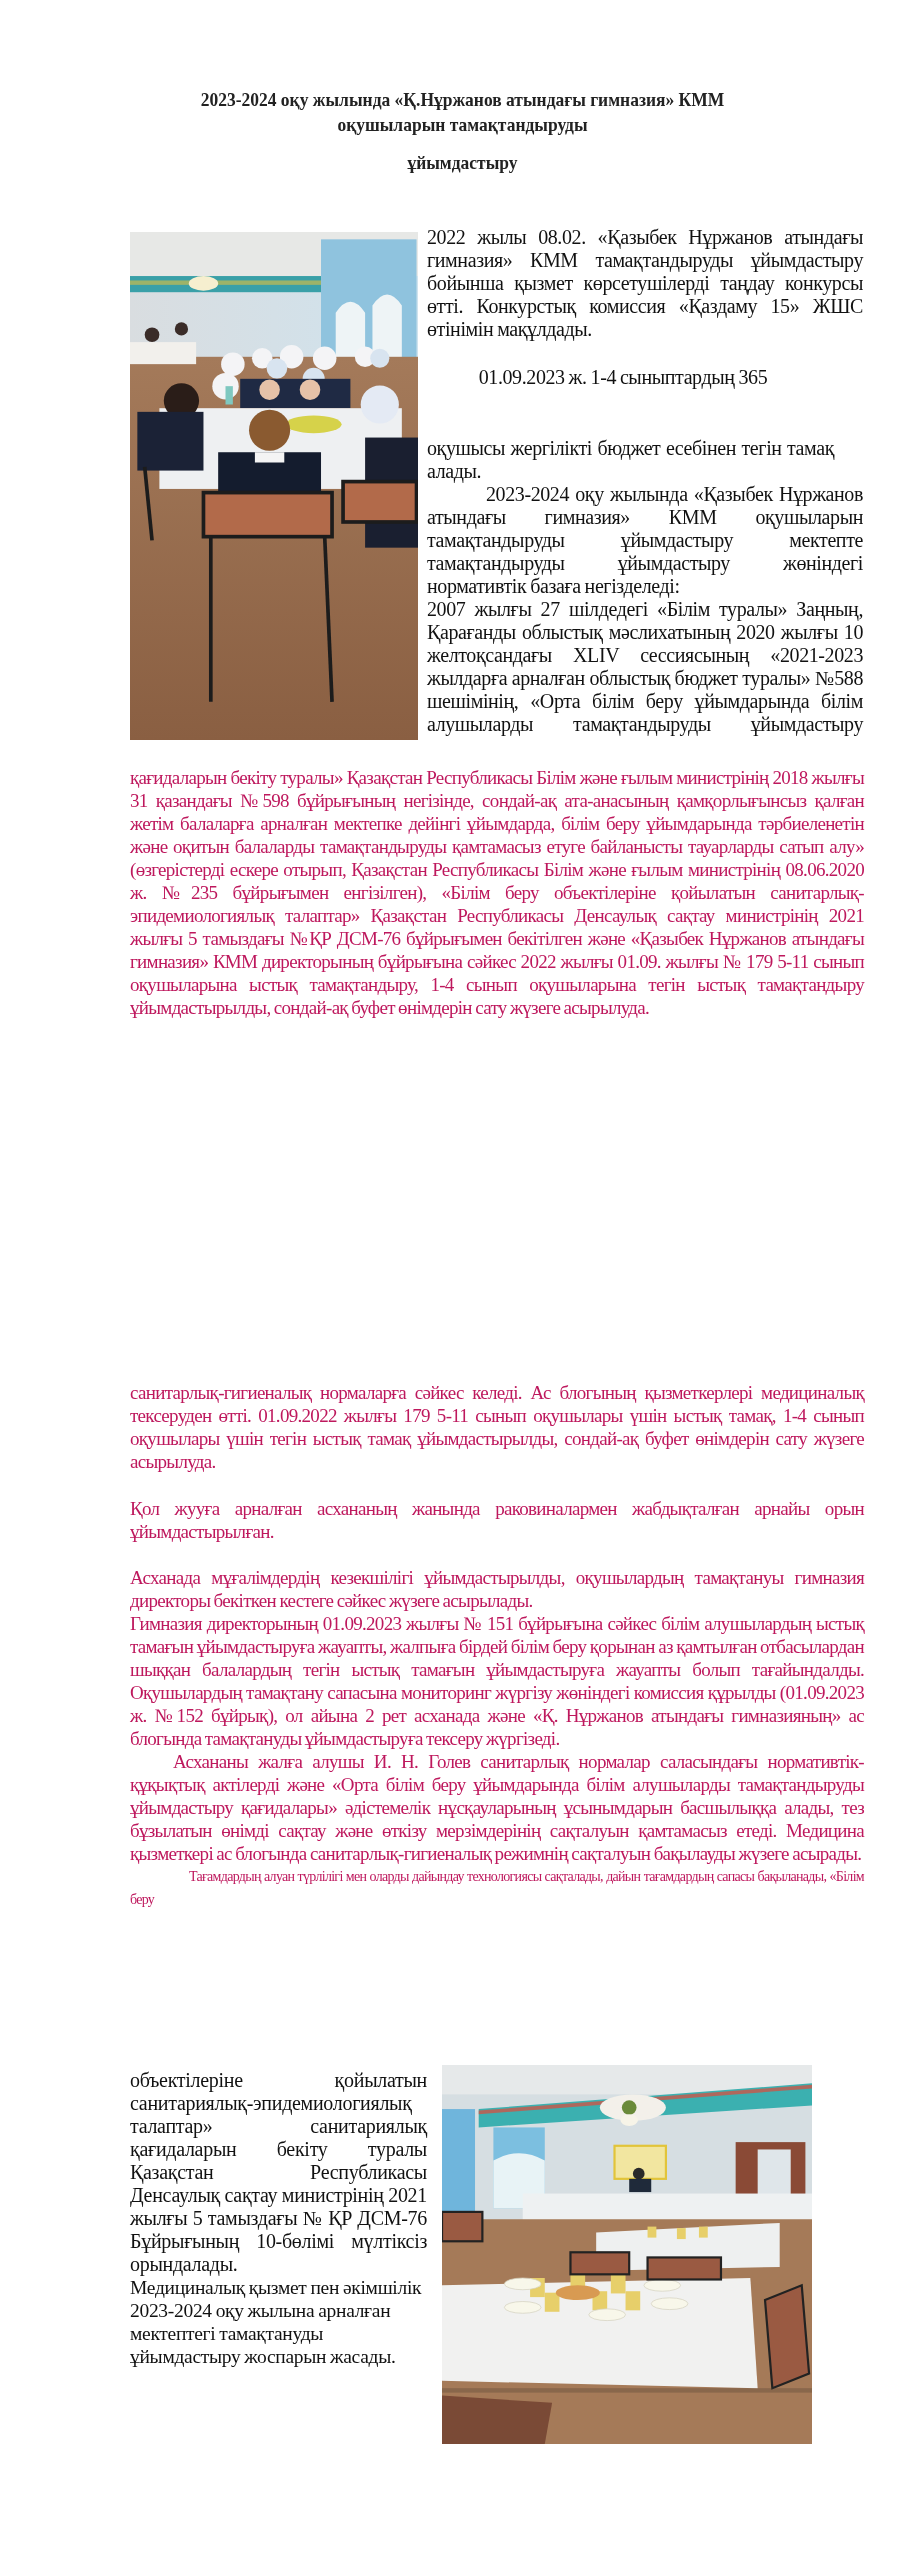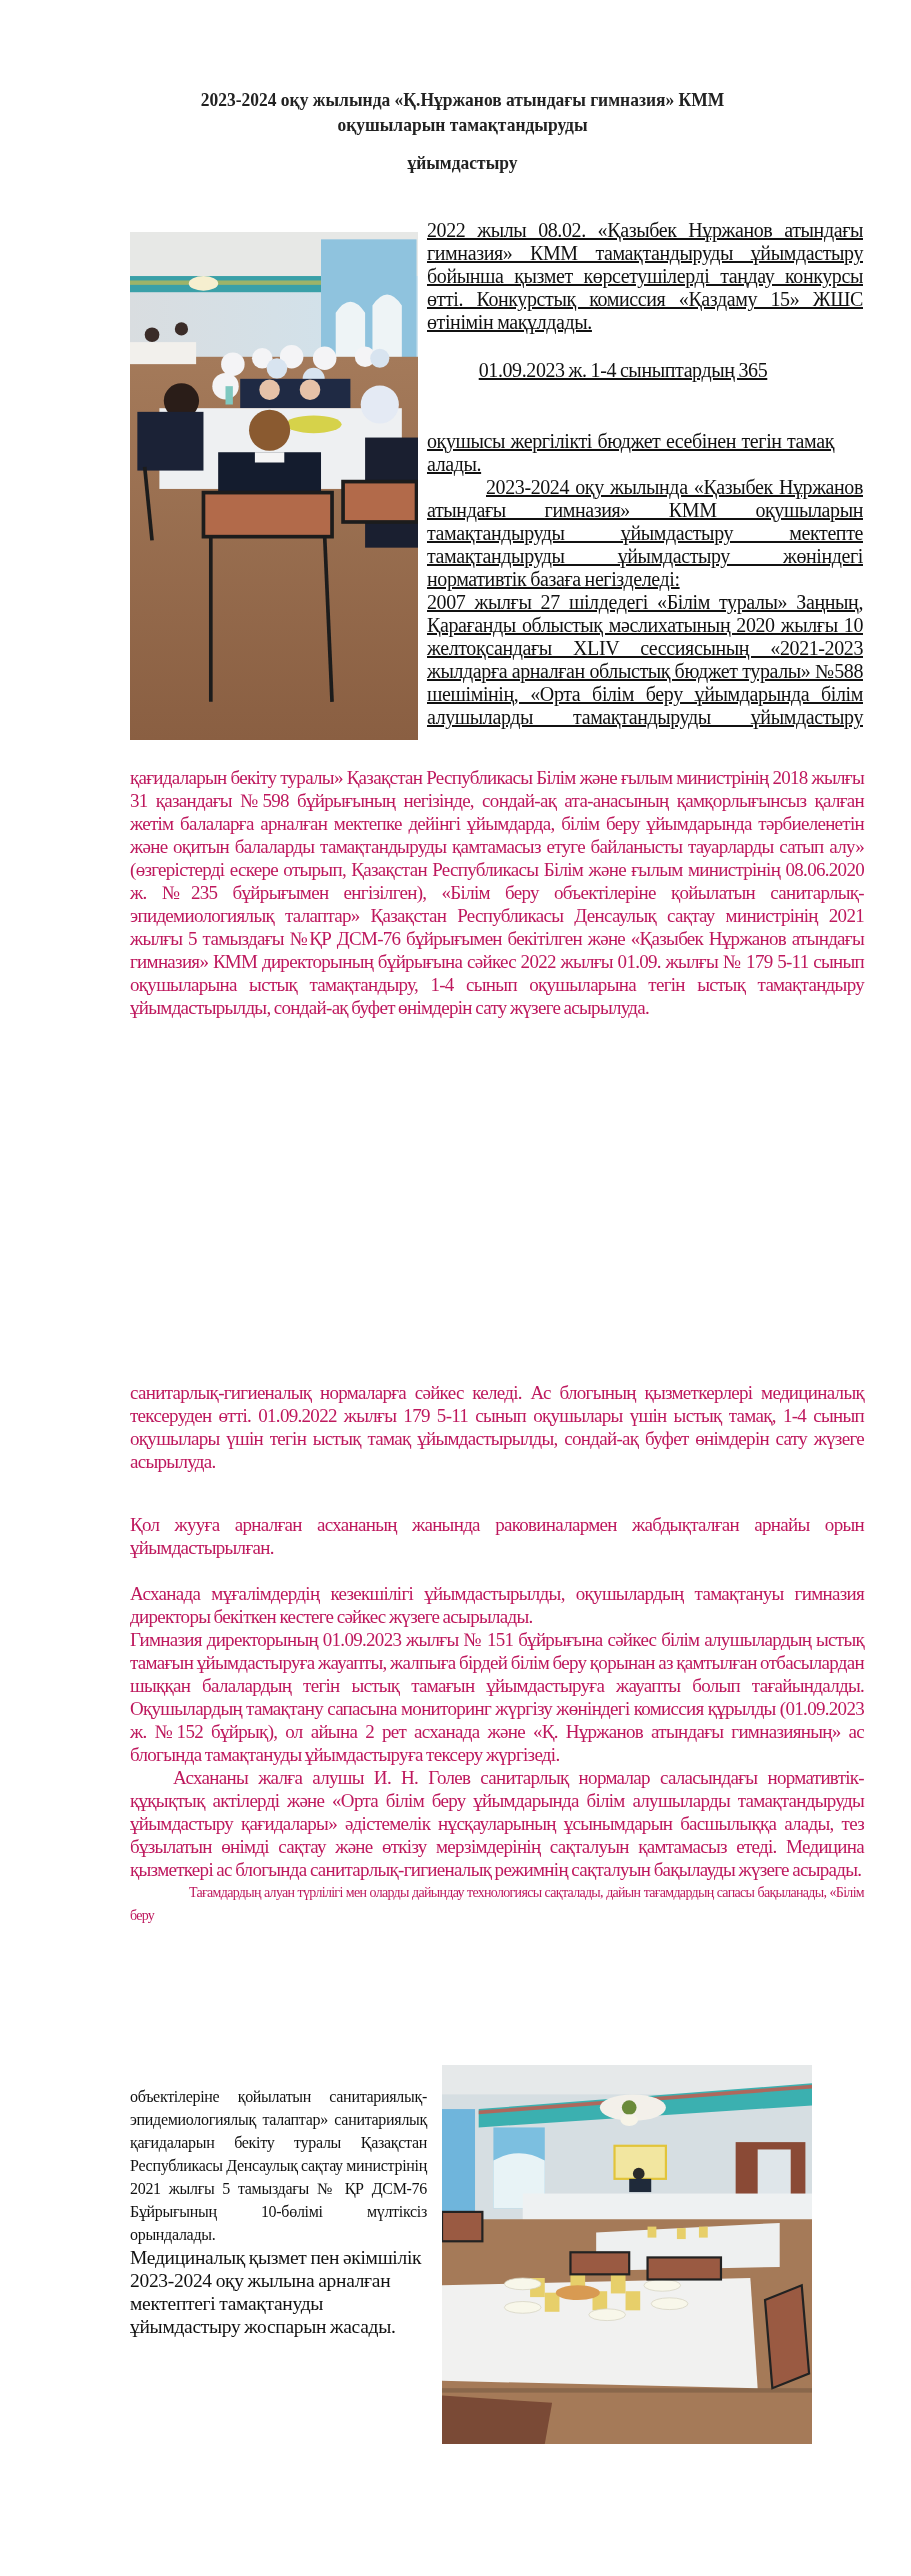--- a/index.html
+++ b/index.html
@@ -78,43 +78,43 @@
       <rect x="320" y="280" width="72" height="150" fill="#1a1f30"></rect>
       <rect x="100" y="355" width="175" height="60" fill="#b26a4a" stroke="#1c1c1c" stroke-width="5"></rect>
       <rect x="290" y="340" width="100" height="55" fill="#b26a4a" stroke="#1c1c1c" stroke-width="5"></rect>
       <line x1="110" y1="415" x2="110" y2="640" stroke="#1c1c1c" stroke-width="5"></line>
       <line x1="265" y1="415" x2="275" y2="640" stroke="#1c1c1c" stroke-width="5"></line>
       <line x1="20" y1="320" x2="30" y2="420" stroke="#1c1c1c" stroke-width="5"></line>
       <rect x="130" y="210" width="10" height="25" fill="#7fc8c0"></rect>
     </svg>
   </div>
 
-  <div class="block narrow" style="left:427px; top:219px; width:436px;text-decoration:underline;">
+  <div class="block narrow" style="left:427px; top:226px; width:436px;">
     <p class="cond" style="text-align:justify;">2022 жылы 08.02. «Қазыбек Нұржанов атындағы гимназия» КММ тамақтандыруды ұйымдастыру бойынша қызмет көрсетушілерді таңдау конкурсы өтті. Конкурстық комиссия «Қаздаму 15» ЖШС өтінімін мақұлдады.</p>
     <p class="cond center" style="margin-top:25px; padding-right:44px;">01.09.2023 ж. 1-4 сыныптардың 365</p>
     <p class="cond" style="padding-right:29px;margin-top:48px;">оқушысы жергілікті бюджет есебінен тегін тамақ алады.</p>
     <p class="cond indent" style="text-align:justify;">2023-2024 оқу жылында «Қазыбек Нұржанов атындағы гимназия» КММ оқушыларын тамақтандыруды ұйымдастыру мектепте тамақтандыруды ұйымдастыру жөніндегі нормативтік базаға негізделеді:</p>
     <p class="cond" style="text-align:justify; text-align-last:justify;">2007 жылғы 27 шілдедегі «Білім туралы» Заңның, Қарағанды облыстық мәслихатының 2020 жылғы 10 желтоқсандағы XLIV сессиясының «2021-2023 жылдарға арналған облыстық бюджет туралы» №588 шешімінің, «Орта білім беру ұйымдарында білім алушыларды тамақтандыруды ұйымдастыру</p>
   </div>
 
   <div class="block" style="left:130px; top:766px; width:734px;">
     <p class="cond gray" style="font-size:19px; line-height:23px; letter-spacing:-0.7px; word-spacing:-0.7px;">қағидаларын бекіту туралы»  Қазақстан Республикасы Білім және ғылым министрінің 2018 жылғы 31 қазандағы №598 бұйрығының негізінде, сондай-ақ ата-анасының қамқорлығынсыз қалған жетім балаларға арналған мектепке дейінгі ұйымдарда, білім беру ұйымдарында тәрбиеленетін және оқитын балаларды тамақтандыруды қамтамасыз етуге байланысты тауарларды сатып алу»  (өзгерістерді ескере отырып, Қазақстан Республикасы Білім және ғылым министрінің 08.06.2020 ж. №235 бұйрығымен енгізілген),  «Білім беру объектілеріне қойылатын санитарлық-эпидемиологиялық талаптар» Қазақстан Республикасы Денсаулық сақтау министрінің 2021 жылғы 5 тамыздағы №ҚР ДСМ-76 бұйрығымен бекітілген және «Қазыбек Нұржанов атындағы гимназия»   КММ директорының бұйрығына сәйкес 2022 жылғы 01.09. жылғы № 179 5-11 сынып оқушыларына ыстық тамақтандыру, 1-4 сынып оқушыларына тегін ыстық тамақтандыру  ұйымдастырылды, сондай-ақ буфет өнімдерін сату жүзеге асырылуда.</p>
   </div>
 
   <div class="block" style="left:130px; top:1381px; width:734px;">
     <p class="cond gray" style="font-size:19px; line-height:23px; letter-spacing:-0.7px;">санитарлық-гигиеналық нормаларға сәйкес келеді. Ас блогының қызметкерлері медициналық тексеруден өтті. 01.09.2022 жылғы 179 5-11 сынып оқушылары үшін ыстық тамақ, 1-4 сынып оқушылары үшін тегін ыстық тамақ ұйымдастырылды, сондай-ақ буфет өнімдерін сату жүзеге асырылуда.</p>
-    <p class="cond gray" style="font-size:19px; line-height:23px; letter-spacing:-0.7px; margin-top:40px;">Қол жууға арналған асхананың жанында раковиналармен жабдықталған арнайы орын ұйымдастырылған.</p>
+    <p class="cond gray" style="font-size:19px; line-height:23px; letter-spacing:-0.7px; margin-top:24px;">Қол жууға арналған асхананың жанында раковиналармен жабдықталған арнайы орын ұйымдастырылған.</p>
     <p class="cond gray" style="font-size:19px; line-height:23px; letter-spacing:-0.7px; margin-top:23px;">Асханада мұғалімдердің кезекшілігі ұйымдастырылды, оқушылардың тамақтануы гимназия директоры бекіткен кестеге сәйкес жүзеге асырылады.</p>
     <p class="cond gray" style="font-size:19px; line-height:23px; letter-spacing:-0.7px;">Гимназия директорының 01.09.2023 жылғы № 151 бұйрығына сәйкес білім алушылардың ыстық тамағын ұйымдастыруға жауапты, жалпыға бірдей білім беру қорынан аз қамтылған отбасылардан шыққан балалардың тегін ыстық тамағын ұйымдастыруға жауапты болып тағайындалды. Оқушылардың тамақтану сапасына мониторинг жүргізу жөніндегі комиссия құрылды (01.09.2023 ж. №152 бұйрық), ол айына 2 рет асханада және «Қ. Нұржанов атындағы   гимназияның» ас блогында тамақтануды ұйымдастыруға тексеру жүргізеді.</p>
     <p class="cond gray indent" style="font-size:19px; line-height:23px; letter-spacing:-0.7px; text-indent:43px;">Асхананы жалға алушы  И. Н. Голев санитарлық нормалар саласындағы нормативтік-құқықтық актілерді және «Орта білім беру ұйымдарында білім алушыларды тамақтандыруды ұйымдастыру қағидалары» әдістемелік нұсқауларының ұсынымдарын басшылыққа алады, тез бұзылатын өнімді сақтау және өткізу мерзімдерінің сақталуын қамтамасыз етеді. Медицина қызметкері ас блогында санитарлық-гигиеналық режимнің сақталуын бақылауды жүзеге асырады.</p>
     <p class="cond gray" style="font-size:14px; line-height:23px; letter-spacing:-0.7px; text-indent:59px; text-align-last:justify;">Тағамдардың алуан түрлілігі мен оларды дайындау технологиясы сақталады,   дайын тағамдардың сапасы бақыланады, «Білім беру</p>
   </div>
 
   <div class="block" style="left:130px; top:2069px; width:297px;">
-    <p class="cond" style="font-size:16px; line-height:23px; letter-spacing:-0.3px; text-align:justify;margin-top:16px;">объектілеріне қойылатын санитариялық-эпидемиологиялық талаптар» санитариялық қағидаларын бекіту туралы Қазақстан Республикасы Денсаулық сақтау министрінің 2021 жылғы 5 тамыздағы № ҚР ДСМ-76 Бұйрығының 10-бөлімі мүлтіксіз орындалады.</p>
+    <p class="cond" style="font-size:20px; line-height:23px; letter-spacing:-0.3px; text-align:justify;">объектілеріне қойылатын санитариялық-эпидемиологиялық талаптар» санитариялық қағидаларын бекіту туралы Қазақстан Республикасы Денсаулық сақтау министрінің 2021 жылғы 5 тамыздағы № ҚР ДСМ-76 Бұйрығының 10-бөлімі мүлтіксіз орындалады.</p>
     <p class="cond" style="font-size:19.5px; line-height:23px; letter-spacing:-0.3px; text-align:left;">Медициналық қызмет пен әкімшілік 2023-2024 оқу жылына арналған мектептегі тамақтануды ұйымдастыру жоспарын жасады.</p>
   </div>
 
   <div class="photo" style="left:442px; top:2065px; width:370px; height:379px; background:#cfd6da;">
     <svg width="370" height="379" viewBox="0 0 504 516" preserveAspectRatio="none">
       <rect x="0" y="0" width="504" height="516" fill="#d6dee2"></rect>
       <rect x="0" y="0" width="504" height="40" fill="#e6e9ea"></rect>
       <polygon points="50,60 504,25 504,55 50,85" fill="#3bb0b0"></polygon>
       <polygon points="50,62 504,27 504,32 50,67" fill="#e04a3a" opacity="0.7"></polygon>
       <ellipse cx="260" cy="58" rx="45" ry="18" fill="#f3f0ea"></ellipse>

